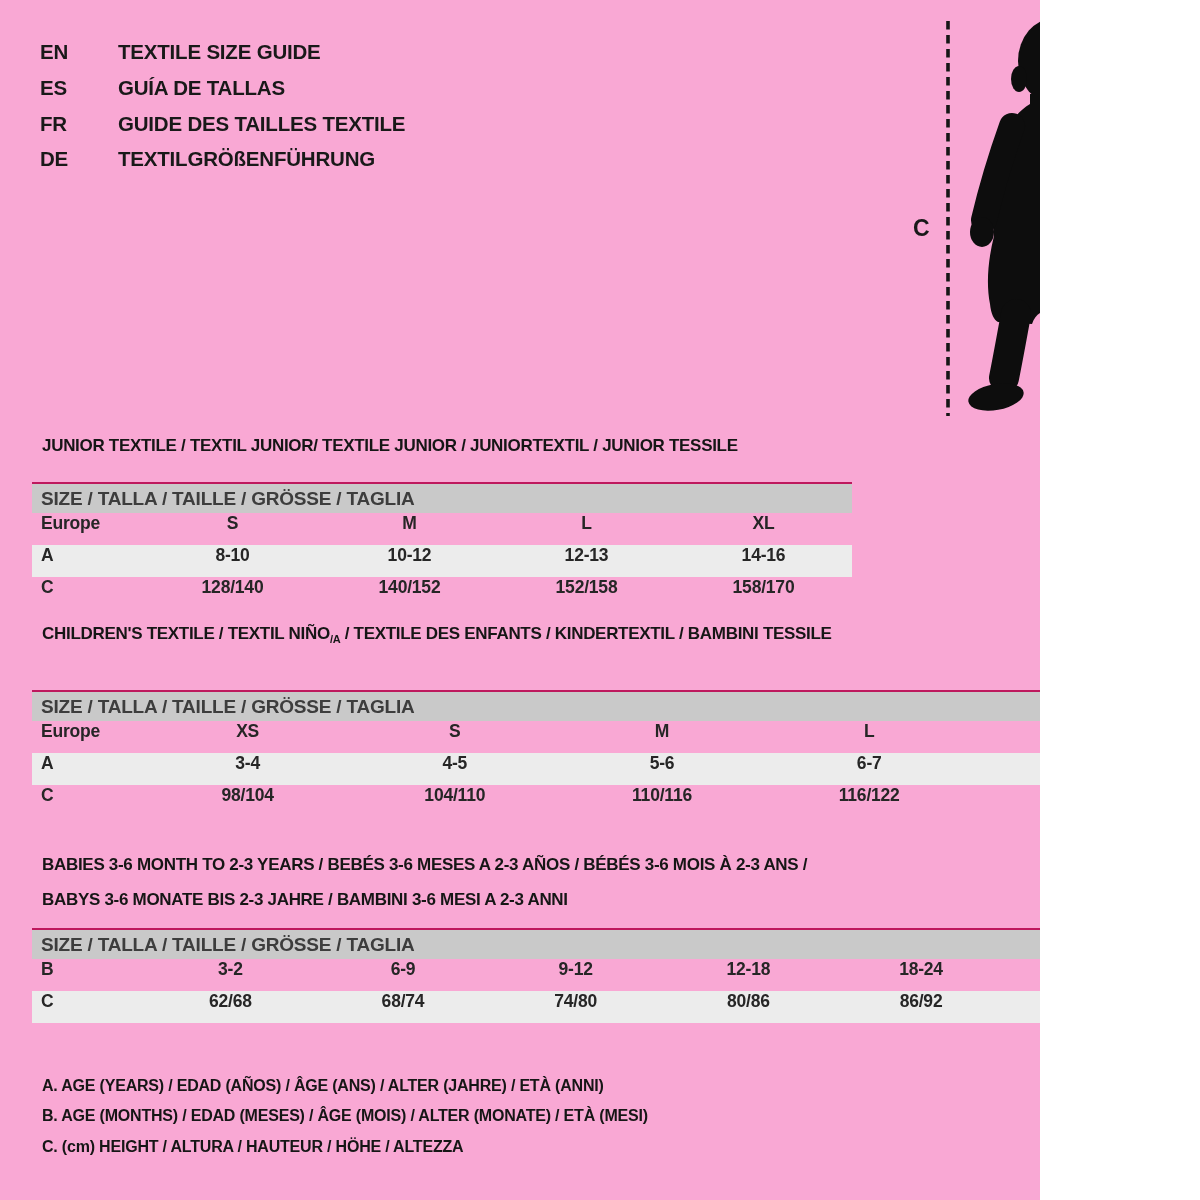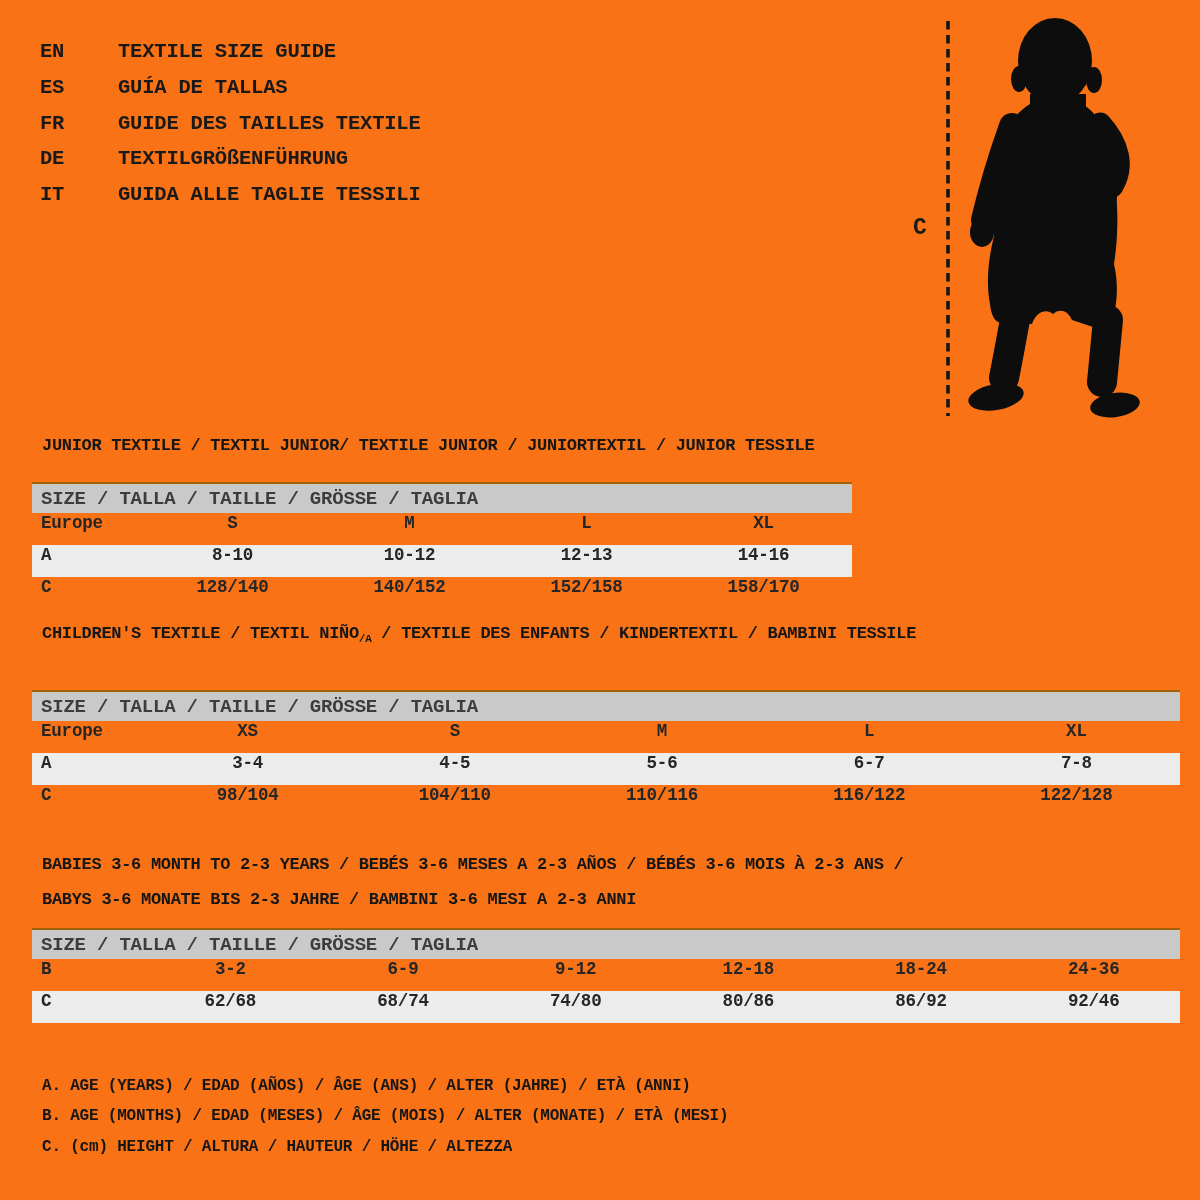--- a/index.html
+++ b/index.html
@@ -1,34 +1,34 @@
 <!DOCTYPE html>
 <html><head>
 <meta charset="utf-8">
 <style>
   html,body{margin:0;padding:0;background:#ffffff;}
   .page{
-    position:relative;width:1200px;height:1200px;background:#f97316;overflow:hidden;
-    font-family:Liberation Mono, monospace;color:#1a1a1a;
+    position:relative;width:1040px;height:1200px;background:#f9a8d4;overflow:hidden;
+    font-family:Liberation Sans, sans-serif;color:#1a1a1a;
   }
   
   .langs{position:absolute;left:40px;top:34px;}
   .lang-row{display:grid;grid-template-columns:78px auto;line-height:35.8px;
     font-size:20.5px;font-weight:bold;letter-spacing:-0.2px;color:#191919;white-space:nowrap;}
   
   .measure-line{position:absolute;left:944px;top:18px;}
   .c-label{position:absolute;left:913px;top:215px;font-size:23px;font-weight:bold;color:#191919;}
   .silhouette{position:absolute;left:958px;top:14px;}
   
   .sec-title{position:absolute;left:42px;font-size:17px;font-weight:bold;
     letter-spacing:-0.3px;color:#161616;white-space:nowrap;}
   .sec-title .subsc{font-size:11px;vertical-align:-4px;}
   .two-line{line-height:34.5px;}
   .size-table{position:absolute;left:32px;box-sizing:border-box;}
-  .band{height:31px;box-sizing:border-box;background:#c9c9c9;border-top:2px solid #a16207;
+  .band{height:31px;box-sizing:border-box;background:#c9c9c9;border-top:2px solid #be185d;
     display:flex;align-items:center;padding-left:9px;font-size:19px;font-weight:bold;
     letter-spacing:-0.2px;color:#3d3d3d;white-space:nowrap;}
   .trow{height:32px;display:flex;font-size:17.5px;font-weight:bold;
     color:#262626;letter-spacing:-0.2px;}
   .trow.alt{background:#ececec;}
   .lab{width:112px;padding-left:9px;box-sizing:border-box;}
   .cell{flex:1;text-align:center;}
   
   .footnotes{position:absolute;left:42px;top:1071px;font-size:16px;font-weight:bold;
     letter-spacing:-0.2px;color:#161616;line-height:30.3px;white-space:nowrap;}
@@ -47,24 +47,20 @@
       <span>ES</span>
       <span>GUÍA DE TALLAS</span>
     </div>
     <div class="lang-row">
       <span>FR</span>
       <span>GUIDE DES TAILLES TEXTILE</span>
     </div>
     <div class="lang-row">
       <span>DE</span>
       <span>TEXTILGRÖßENFÜHRUNG</span>
-    </div>
-    <div class="lang-row">
-      <span>IT</span>
-      <span>GUIDA ALLE TAGLIE TESSILI</span>
     </div>
   </div>
 
   <svg class="measure-line" width="8" height="400" viewBox="0 0 8 400">
     <line x1="4" y1="3" x2="4" y2="398" stroke="#161616" stroke-width="3.6" stroke-dasharray="8.5 5.5"></line>
   </svg>
   <div class="c-label">C</div>
   <svg class="silhouette" width="192" height="404" viewBox="0 0 192 404">
     <g fill="#0d0d0d" stroke="none">
 

